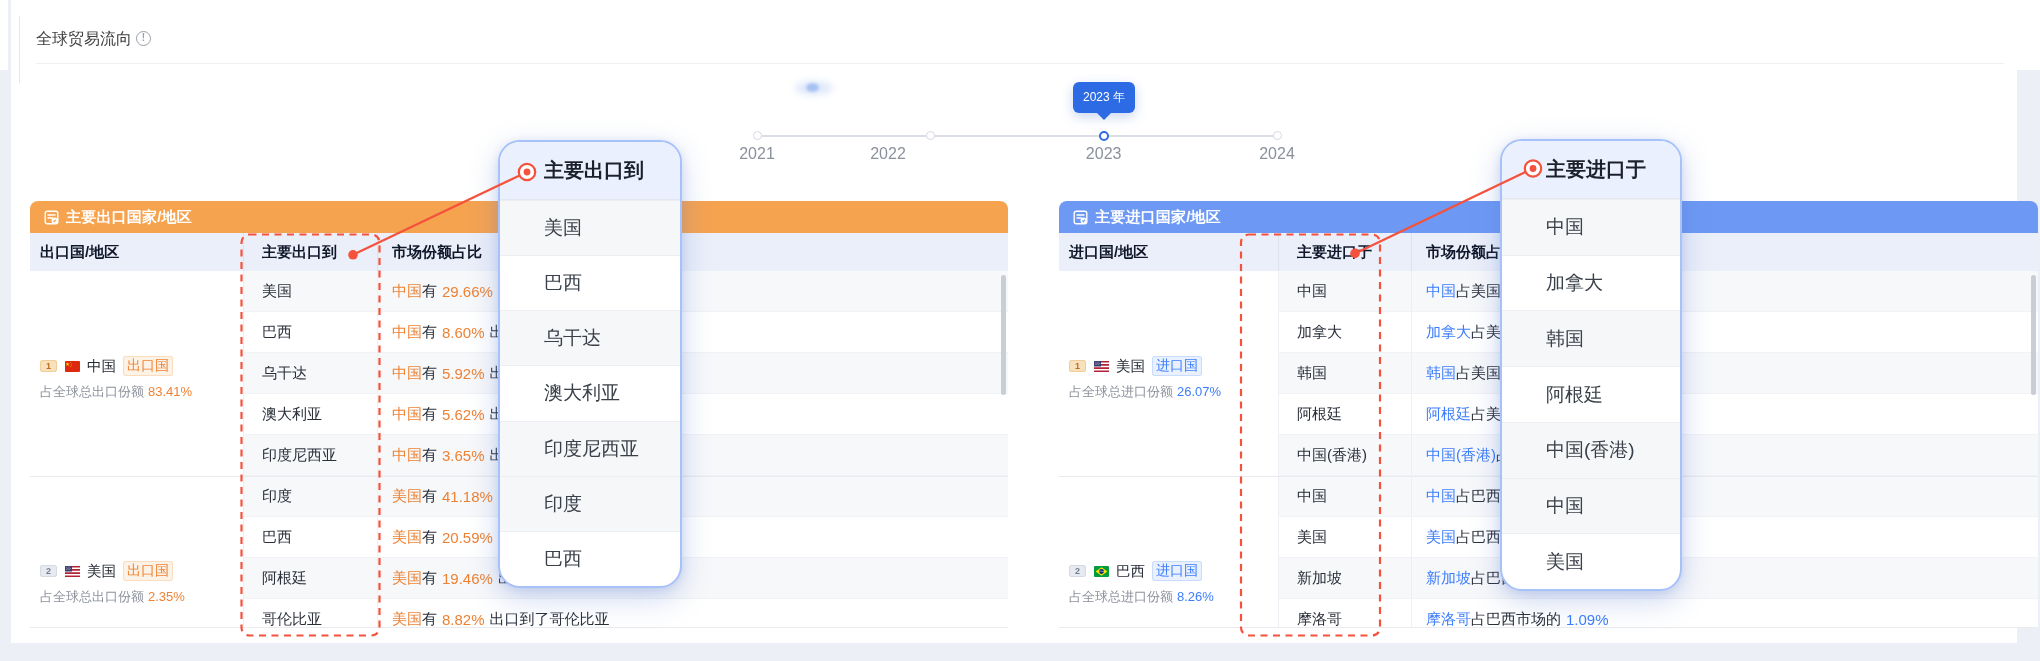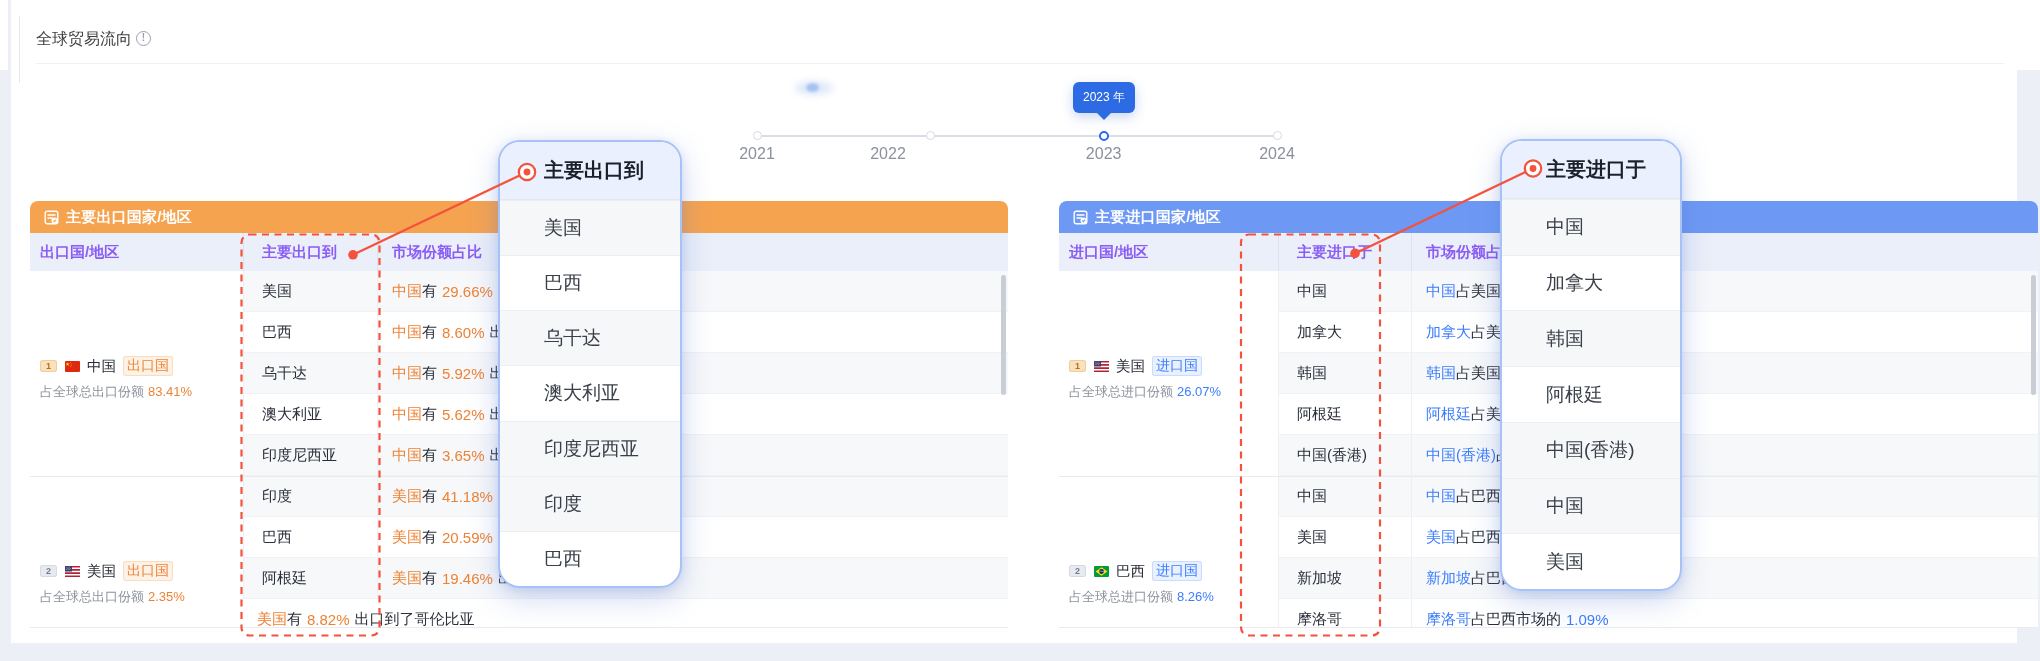--- a/index.html
+++ b/index.html
@@ -27,21 +27,21 @@
   .tl-smudge { position:absolute; left:795px; top:81px; width:38px; height:14px; background:#6E9BEA; opacity:.22; border-radius:50%; filter:blur(3.5px); z-index:4; }
   .tl-smudge2 { position:absolute; left:806px; top:83px; width:13px; height:9px; background:#4A82E2; opacity:.38; border-radius:50%; filter:blur(1.8px); z-index:4; }
 
   
   .tbl { position:absolute; top:201px; z-index:10; }
   .tbl-band { height:32px; border-radius:8px 8px 0 0; display:flex; align-items:center; padding-left:14px; }
   .tbl.export .tbl-band { background:#F6A350; }
   .tbl.import .tbl-band { background:#6D99F4; }
   .band-title { color:#fff; font-size:15px; font-weight:700; margin-left:7px; letter-spacing:.2px; }
   .thead { height:38px; background:#EBEFF9; display:flex; position:relative; }
-  .th { font-size:15px; font-weight:700; color:#8b5cf6; display:flex; align-items:center; position:relative; }
+  .th { font-size:15px; font-weight:700; color:#0f172a; display:flex; align-items:center; position:relative; }
   .th.c1 { padding-left:10px; }
   .th.c2 { padding-left:18px; border-left:1px solid #DCE2EE; border-right:1px solid #DCE2EE; }
   .th.c3 { padding-left:14px; }
   .tbody { position:relative; height:357px; overflow:hidden; background:#fff; border-bottom:1px solid #E9EBF0; }
   .rows { position:absolute; top:0; }
   .trow { display:flex; border-bottom:1px solid #F0F2F5; height:41px; }
   .trow.lt { background:#F7F8FA; }
   .td { display:flex; align-items:center; font-size:15px; color:#2A2F3A; }
   .td.c2 { padding-left:18px; border-left:1px solid #EDEFF4; border-right:1px solid #EDEFF4; }
   .td.c3 { padding-left:14px; white-space:nowrap; }
@@ -207,20 +207,23 @@
             <span>阿根廷</span>
           </div>
           <div class="td c3" style="flex: 1 1 0%;">
             <span class="hl-o">美国</span>
             <span>有</span>
             <span class="hl-o pct">19.46%</span>
             <span>出口到了阿根廷</span>
           </div>
         </div>
         <div class="trow">
+          <div class="td c2" style="width: 135px;">
+            <span>哥伦比亚</span>
+          </div>
           <div class="td c3" style="flex: 1 1 0%;">
             <span class="hl-o">美国</span>
             <span>有</span>
             <span class="hl-o pct">8.82%</span>
             <span>出口到了哥伦比亚</span>
           </div>
         </div>
       </div>
       <div class="gcol" style="width: 213px; height: 357px;">
         <div class="gcell" style="top: 0px; height: 205px; width: 213px;">

